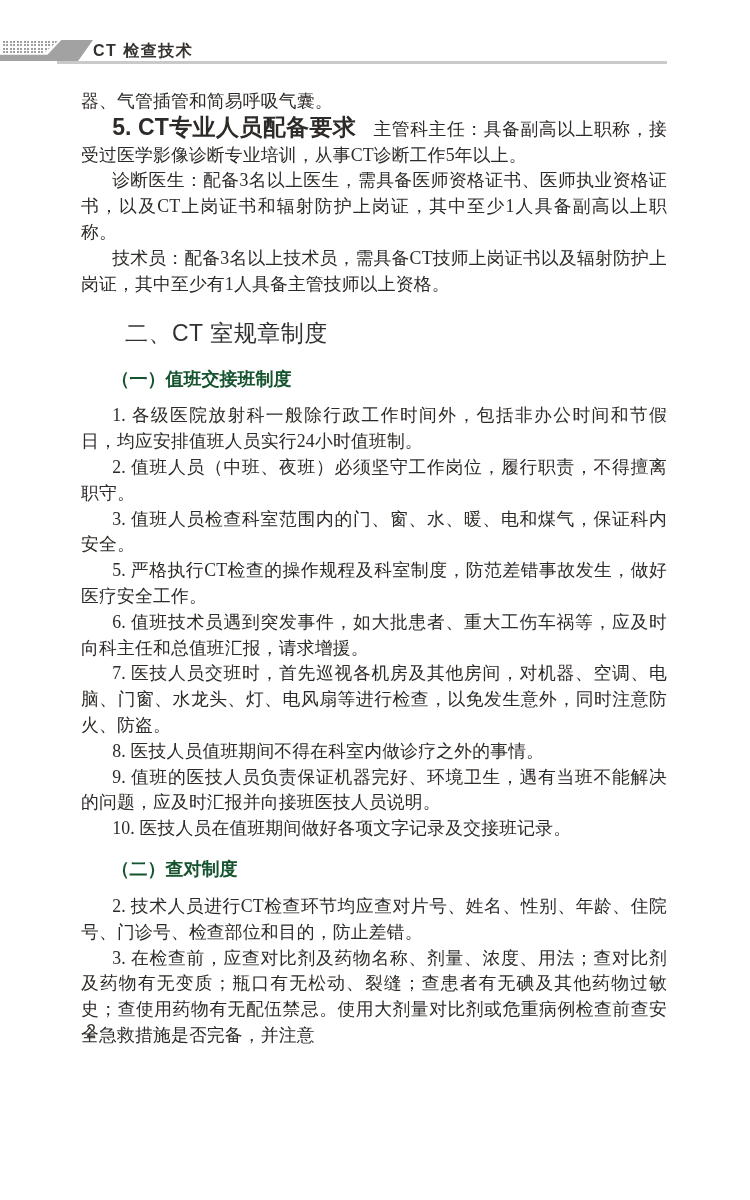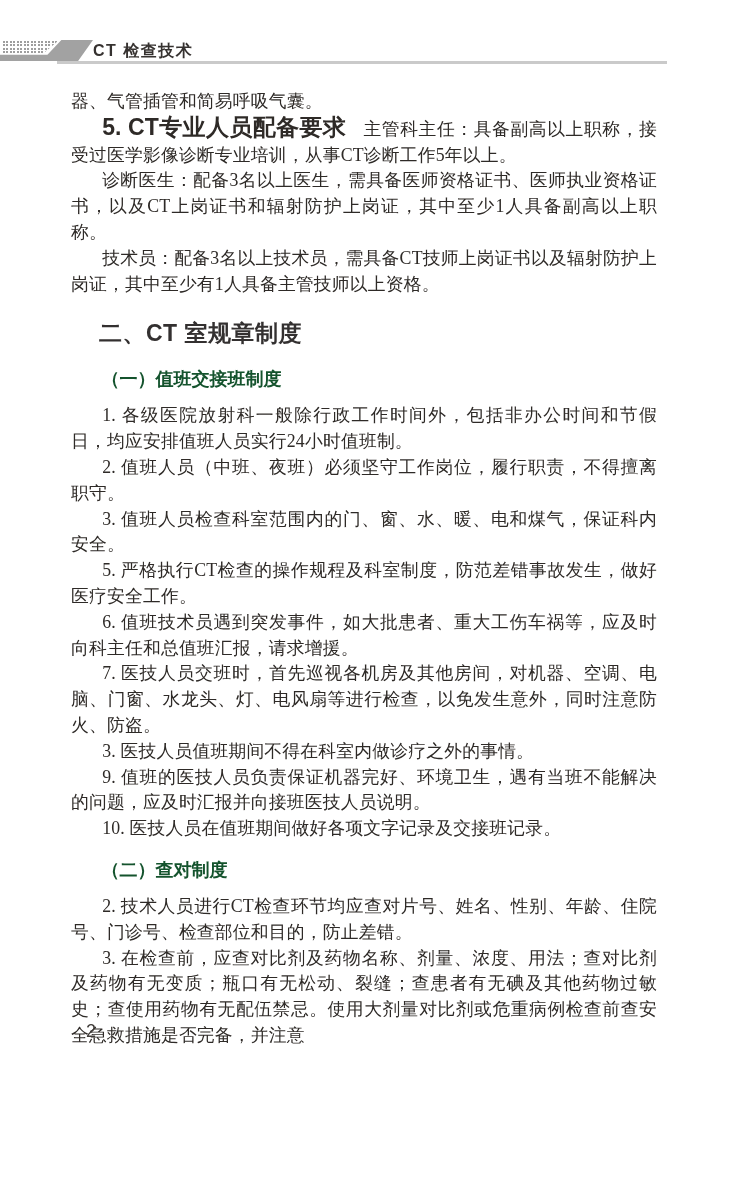--- a/index.html
+++ b/index.html
@@ -34,58 +34,58 @@
     color:#363230;
   }
   .header-rule {
     position:absolute; left:57px; top:61px;
     width:610px; height:3px;
     background:#cacaca;
   }
 
   
   .content {
-    position:absolute; left:71px; top:89px;
+    position:absolute; left:81px; top:89px;
     width:586px;
   }
   .content p {
     margin:0;
     font-size:17.8px;
     line-height:25.8px;
     text-align:justify;
     text-indent:1.75em;
     letter-spacing:0.2px;
   }
   .content p.no-indent { text-indent:0; }
   .lead {
     font-family:"Liberation Sans","DejaVu Sans",sans-serif;
     font-weight:bold;
     font-size:23px;
     margin-right:0.75em;
     letter-spacing:0;
   }
   .section-heading {
-    margin:21px 0 0 28px;
+    margin:21px 0 0 44px;
     font-family:"Liberation Sans","DejaVu Sans",sans-serif;
-    font-weight:bold;
+    font-weight:normal;
     font-size:23px;
     line-height:30px;
     color:#333030;
     letter-spacing:0.5px;
   }
   .subsection-heading {
     margin:19px 0 12px 0;
     font-family:"Liberation Sans","DejaVu Sans",sans-serif;
     font-weight:bold;
     font-size:18px;
     line-height:24px;
     text-indent:1.7em;
     color:#14532d;
   }
-  .subsection-heading.second { margin-top:16px; }
+  .subsection-heading.second { margin-top:16px;font-family:Liberation Mono, monospace; }
 
   
   .page-number {
     position:absolute; left:86px; top:1021px;
     font-family:"Liberation Sans","DejaVu Sans",sans-serif;
     font-size:18px; color:#403c39;
   }
 </style>
 </head>
 <body>
@@ -113,21 +113,21 @@
     <h1 class="section-heading">二、CT 室规章制度</h1>
 
     <h2 class="subsection-heading">（一）值班交接班制度</h2>
 
     <p>1. 各级医院放射科一般除行政工作时间外，包括非办公时间和节假日，均应安排值班人员实行24小时值班制。</p>
     <p>2. 值班人员（中班、夜班）必须坚守工作岗位，履行职责，不得擅离职守。</p>
     <p>3. 值班人员检查科室范围内的门、窗、水、暖、电和煤气，保证科内安全。</p>
     <p>5. 严格执行CT检查的操作规程及科室制度，防范差错事故发生，做好医疗安全工作。</p>
     <p>6. 值班技术员遇到突发事件，如大批患者、重大工伤车祸等，应及时向科主任和总值班汇报，请求增援。</p>
     <p>7. 医技人员交班时，首先巡视各机房及其他房间，对机器、空调、电脑、门窗、水龙头、灯、电风扇等进行检查，以免发生意外，同时注意防火、防盗。</p>
-    <p>3. 医技人员值班期间不得在科室内做诊疗之外的事情。</p>
+    <p>8. 医技人员值班期间不得在科室内做诊疗之外的事情。</p>
     <p>9. 值班的医技人员负责保证机器完好、环境卫生，遇有当班不能解决的问题，应及时汇报并向接班医技人员说明。</p>
     <p>10. 医技人员在值班期间做好各项文字记录及交接班记录。</p>
 
     <h2 class="subsection-heading second">（二）查对制度</h2>
 
     <p>2. 技术人员进行CT检查环节均应查对片号、姓名、性别、年龄、住院号、门诊号、检查部位和目的，防止差错。</p>
     <p>3. 在检查前，应查对比剂及药物名称、剂量、浓度、用法；查对比剂及药物有无变质；瓶口有无松动、裂缝；查患者有无碘及其他药物过敏史；查使用药物有无配伍禁忌。使用大剂量对比剂或危重病例检查前查安全急救措施是否完备，并注意</p>
 
   </main>
 

